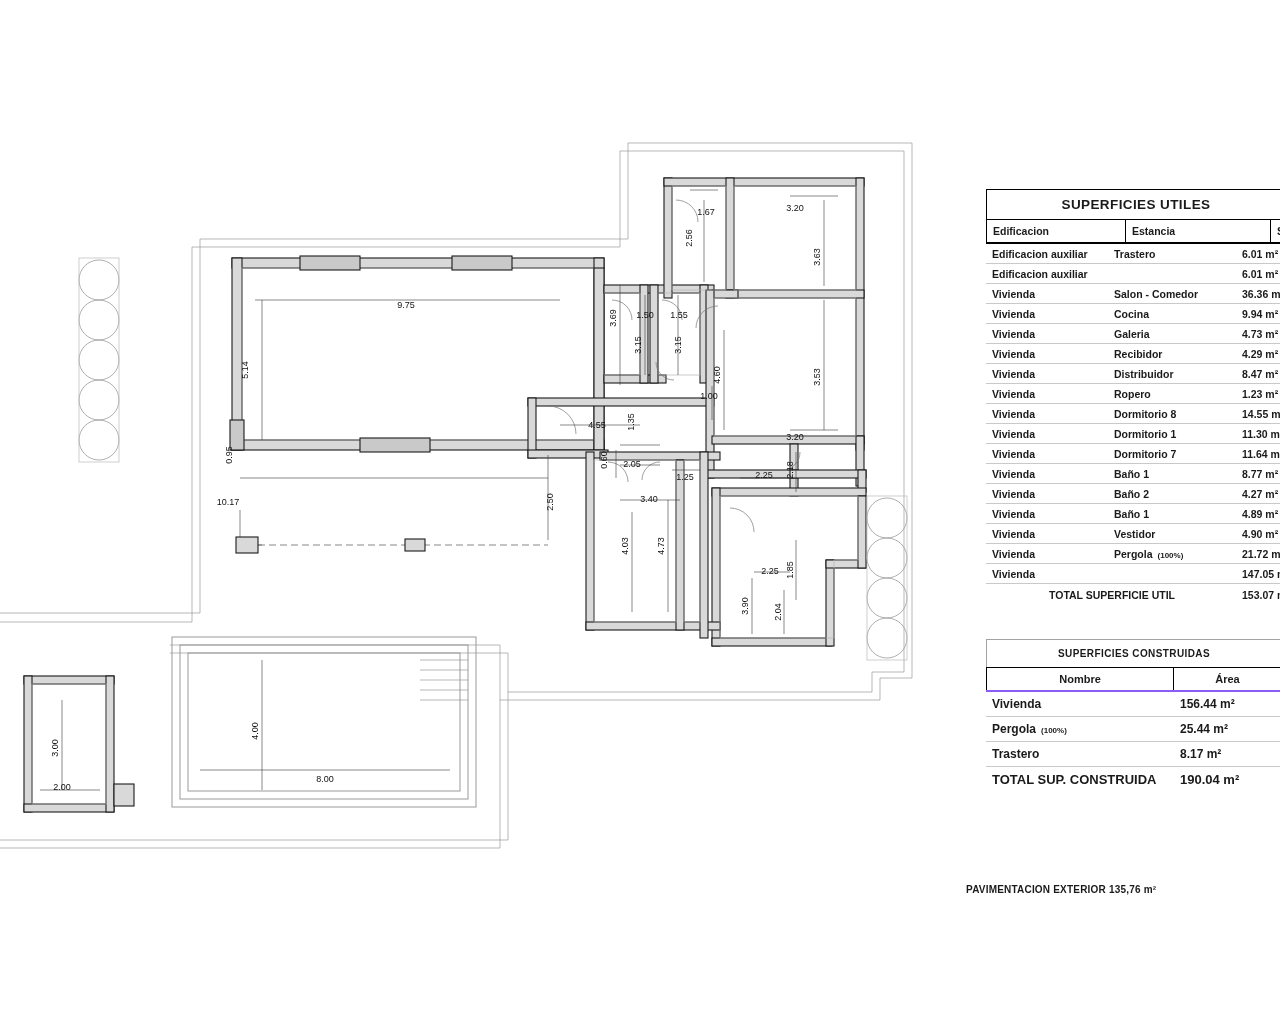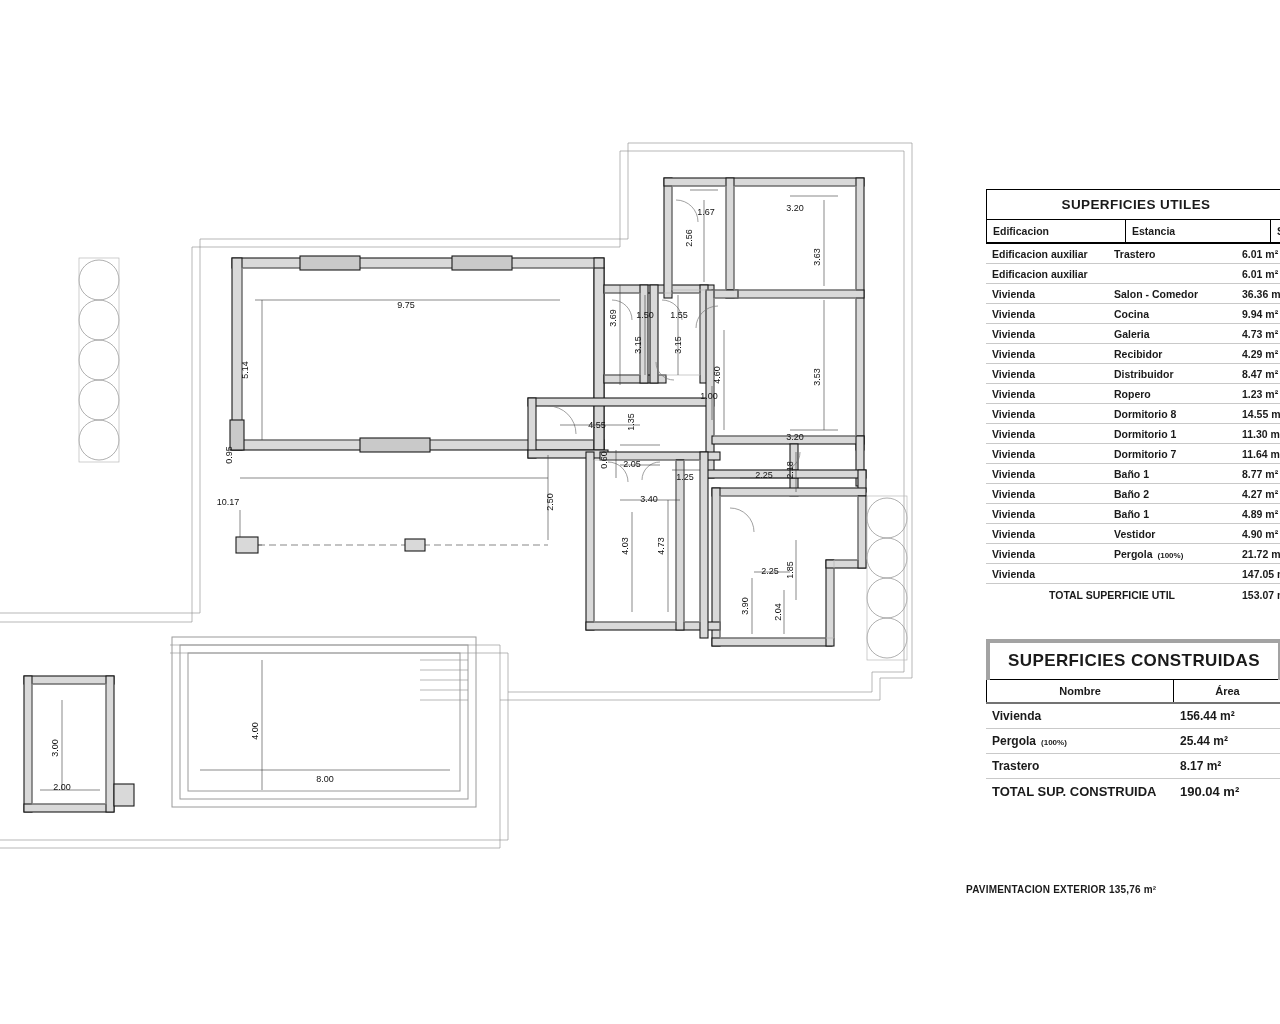--- a/index.html
+++ b/index.html
@@ -75,33 +75,33 @@
   }
   .note-pct { font-size: 8px; font-weight: bold; padding-left: 5px; }
 
   
   #construidas-panel {
     left: 986px;
     top: 639px;
     width: 296px;
   }
   #construidas-panel .title-cell {
-    border: 4px solid #a3a3a3;
+    border: 1px solid #a3a3a3;
     border-bottom: 1px solid #000;
-    font-size: 17px;
+    font-size: 10px;
     padding: 8px 0;
   }
   .hdr2 td {
     font-weight: bold;
     font-size: 11px;
     text-align: center;
     padding: 5px 4px;
     border-left: 1px solid #000;
     border-right: 1px solid #000;
-    border-bottom: 2px solid #737373;
+    border-bottom: 2px solid #8b5cf6;
   }
   .rows2 td {
     font-size: 12px;
     padding: 5px 4px 5px 6px;
     border-bottom: 1px solid #c9c9c9;
   }
   .rows2 td.n { font-weight: bold; }
   .rows2 td.a { font-weight: bold; }
   .rows2 tr.total td {
     font-weight: bold;

